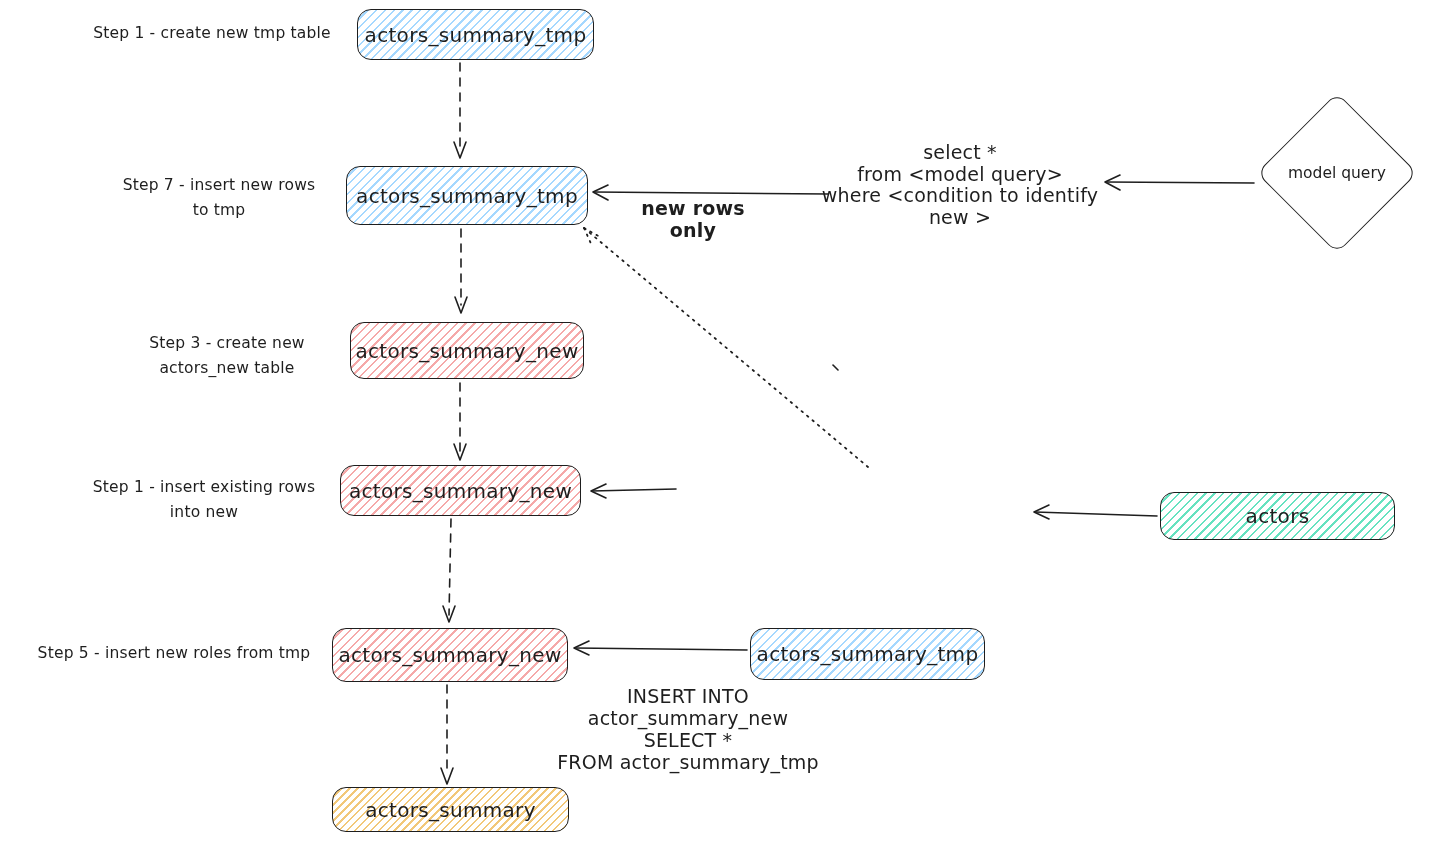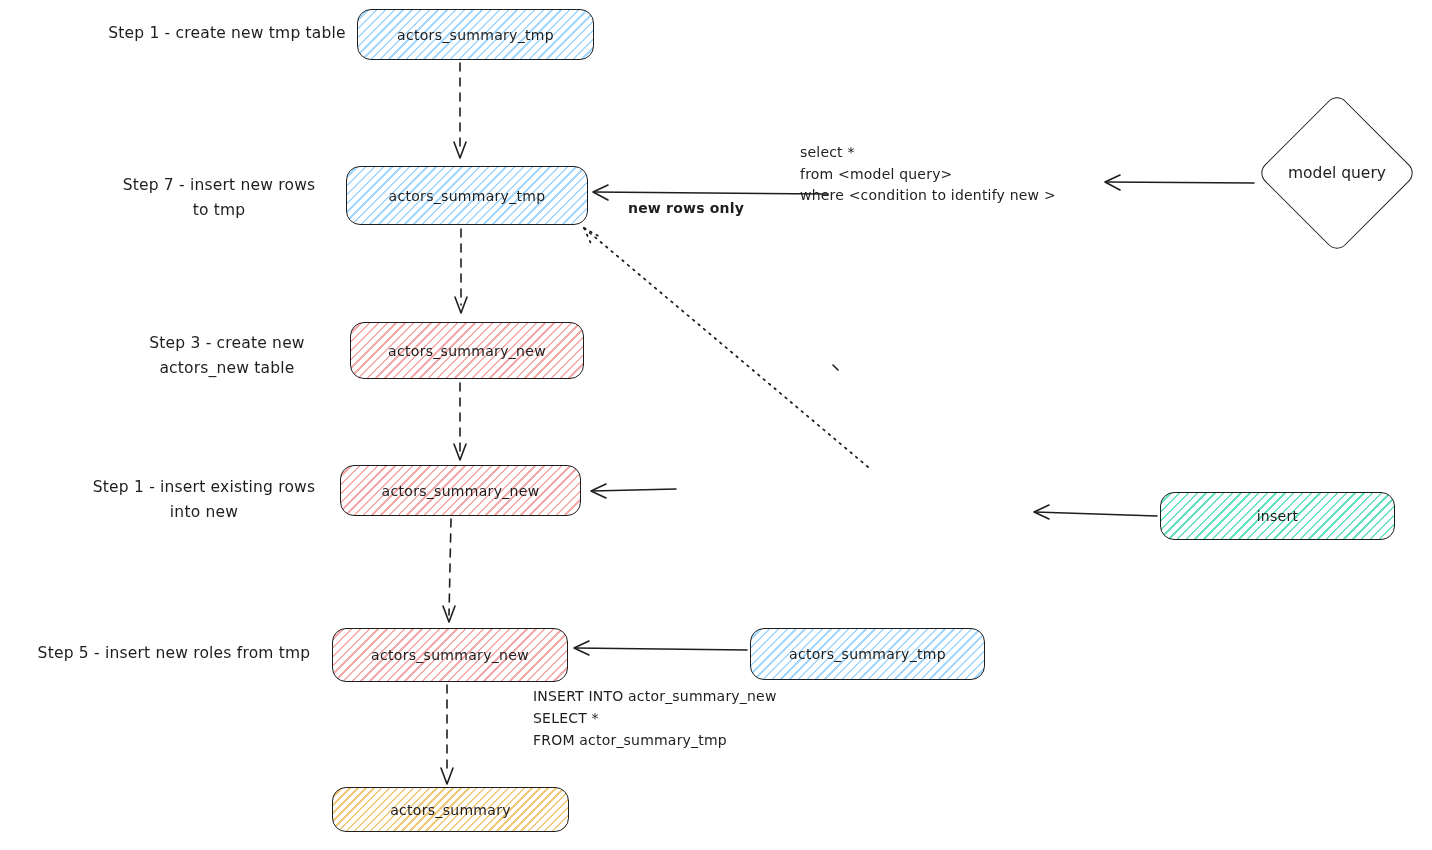--- a/index.html
+++ b/index.html
@@ -17,36 +17,36 @@
   .steplabel {
     position:absolute; font-size:15.5px; line-height:25px; text-align:center;
     white-space:pre-line; letter-spacing:.2px;
   }
   .node {
     position:absolute; box-sizing:border-box;
     border:1.7px solid #1e1e1e; border-radius:14px;
     display:flex; align-items:center; justify-content:center;
     background-color:#ffffff;
   }
-  .node span { font-size:14px; letter-spacing:.3px; }
+  .node span { font-size:20px; letter-spacing:.3px; }
   .hatch-blue   { background-image:repeating-linear-gradient(135deg, var(--blue) 0, var(--blue) 1.7px, transparent 1.7px, transparent 6.2px); }
   .hatch-pink   { background-image:repeating-linear-gradient(135deg, var(--pink) 0, var(--pink) 1.7px, transparent 1.7px, transparent 6.2px); }
   .hatch-green  { background-image:repeating-linear-gradient(135deg, var(--green) 0, var(--green) 1.7px, transparent 1.7px, transparent 6.2px); }
   .hatch-yellow { background-image:repeating-linear-gradient(135deg, var(--yellow) 0, var(--yellow) 1.7px, transparent 1.7px, transparent 5.6px); }
   .diamond {
     position:absolute; width:114px; height:114px; box-sizing:border-box;
     border:1.7px solid #1e1e1e; border-radius:12px; background:#ffffff;
     transform:rotate(45deg);
     display:flex; align-items:center; justify-content:center;
   }
   .diamond-inner {
     transform:rotate(-45deg); font-size:15.5px; white-space:nowrap; text-align:center;
   }
   .sql {
-    position:absolute; font-size:14px; line-height:22px; text-align:left;
+    position:absolute; font-size:19px; line-height:22px; text-align:center;
     white-space:pre-line; letter-spacing:.2px;
   }
 </style>
 </head>
 <body>
 
 <div class="canvas">
 
   <svg class="connectors" viewBox="0 0 1432 850" xmlns="http://www.w3.org/2000/svg">
 
@@ -94,21 +94,21 @@
 
     <g>
       <path class="dotted" d="M868,467 L584,228"></path>
       <path class="dotted" d="M584,228 L592,246"></path>
       <path class="dotted" d="M584,228 L602,238"></path>
     </g>
 
     <path d="M833,365 L838,370"></path>
   </svg>
 
-  <div class="steplabel" style="left:97px; top:21px; width:260px;">Step 1 - create new tmp table</div>
+  <div class="steplabel" style="left:82px; top:21px; width:260px;">Step 1 - create new tmp table</div>
   <div class="node hatch-blue" style="left:357px; top:9px; width:237px; height:51px;">
     <span>actors_summary_tmp</span>
   </div>
 
   <div class="steplabel" style="left:110px; top:173px; width:218px;">Step 7 - insert new rows
 to tmp</div>
   <div class="node hatch-blue" style="left:346px; top:166px; width:242px; height:59px;">
     <span>actors_summary_tmp</span>
   </div>
 
@@ -131,21 +131,21 @@
 
   <div class="node hatch-yellow" style="left:332px; top:787px; width:237px; height:45px;">
     <span>actors_summary</span>
   </div>
 
   <div class="diamond" style="left:1280px; top:116px;">
     <div class="diamond-inner">model query</div>
   </div>
 
   <div class="node hatch-green" style="left:1160px; top:492px; width:235px; height:48px;">
-    <span>insert</span>
+    <span>actors</span>
   </div>
 
   <div class="node hatch-blue" style="left:750px; top:628px; width:235px; height:52px;">
     <span>actors_summary_tmp</span>
   </div>
 
   <div class="sql" style="left:800px; top:142px; width:320px; line-height:21.5px;">select *
 from &lt;model query&gt;
 where &lt;condition to identify new &gt;</div>
 

